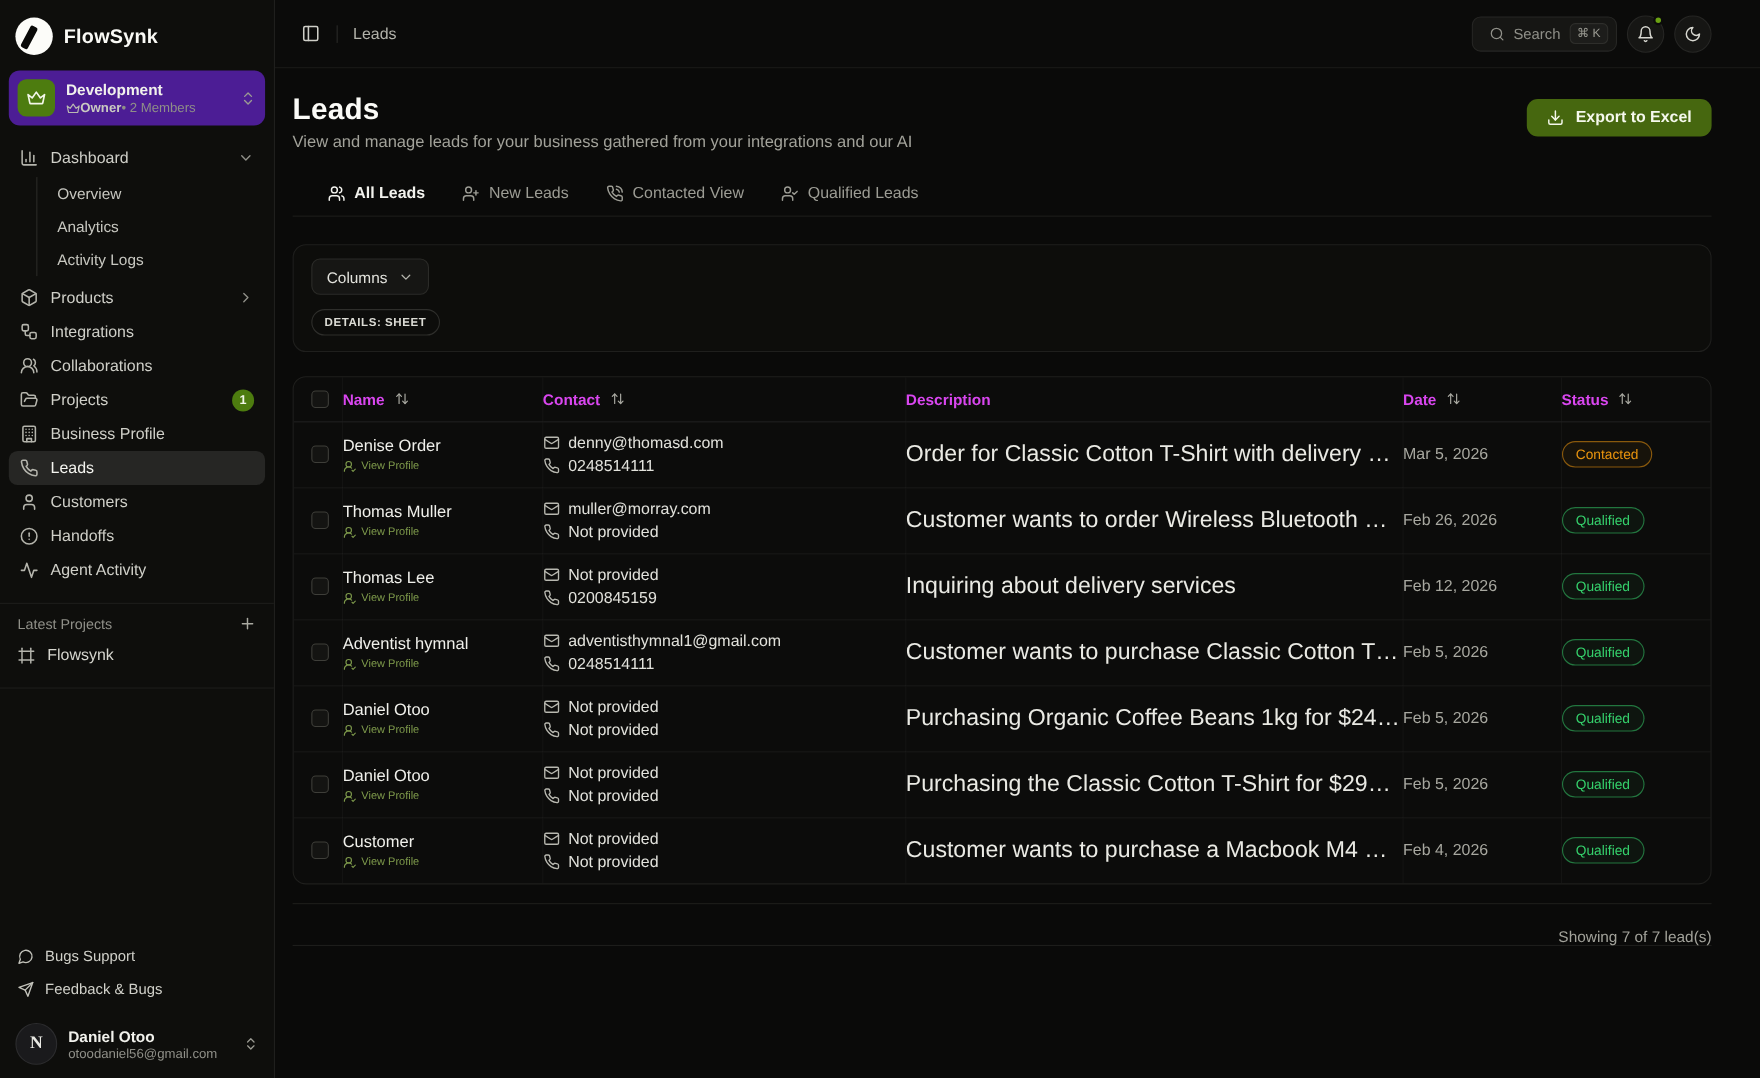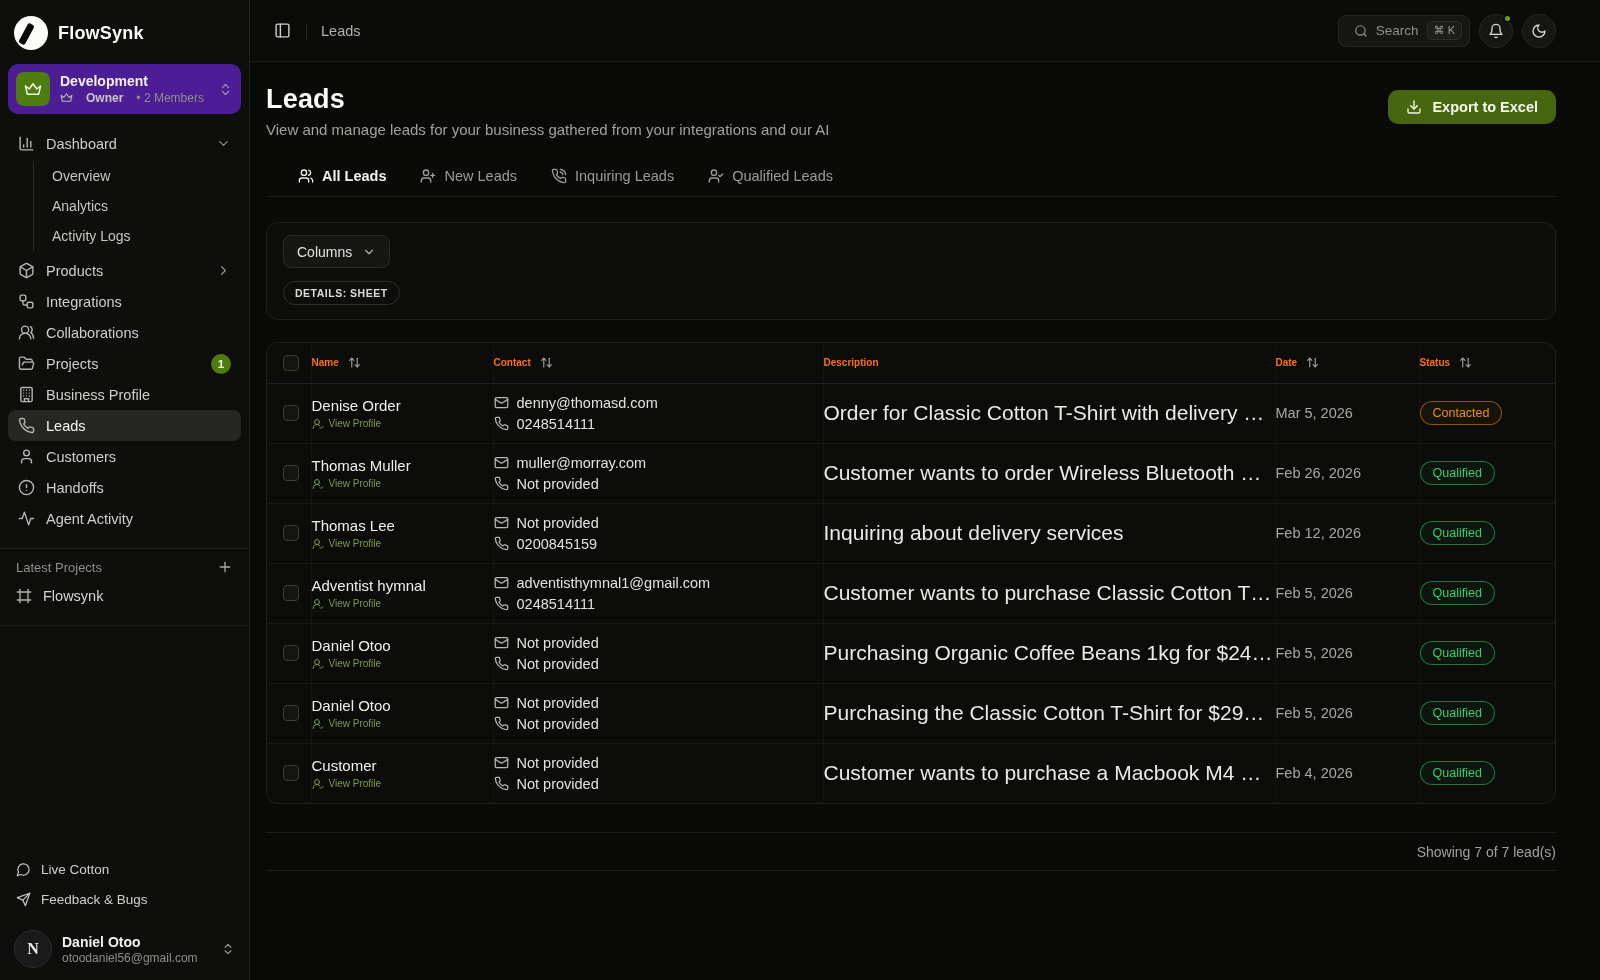--- a/index.html
+++ b/index.html
@@ -20,21 +20,21 @@
   .brand-row { display:flex; align-items:center; gap:10px; padding:8px 14px 10px; }
   .brand-logo { width:34px; height:34px; border-radius:50%; background:#fcfcf9; position:relative; overflow:hidden; flex:none; }
   .brand-logo::after { content:""; position:absolute; left:9px; top:7px; width:7px; height:22px; background:#0a0a09; border-radius:2px; transform:rotate(28deg); }
   .brand-name { font-size:18px; font-weight:700; color:#fafaf6; letter-spacing:.2px; }
 
   .ws-card { margin:4px 8px 0; background:#4c1d95; border-radius:10px; padding:8px; display:flex; align-items:center; gap:10px; cursor:pointer; }
   .ws-icon { width:34px; height:34px; border-radius:8px; background:#4d7c0f; display:flex; align-items:center; justify-content:center; color:#f3f7e8; }
   .ws-icon .ic { width:18px; height:18px; }
   .ws-meta { flex:1; min-width:0; }
   .ws-name { font-size:14px; font-weight:600; color:#f1f1ec; }
-  .ws-sub { display:flex; gap:13px; margin-top:2px; font-size:12px; color:#8f8f88; }
+  .ws-sub { display:flex; align-items:center; gap:0; margin-top:2px; font-size:12px; color:#8f8f88; }
   .ws-sub .ic { width:13px; height:13px; color:#b9b9b1; }
   .ws-role { font-weight:700; color:#c9c9c1; }
   .ws-chevrons { width:15px; height:15px; color:#9a9a92; }
 
   .nav { margin-top:14px; padding:0 8px; }
   .nav-item { display:flex; align-items:center; gap:11px; height:31px; padding:0 10px; border-radius:8px;
     font-size:14.5px; color:#cfcfc8; cursor:pointer; }
   .nav-item .n-ic { width:17px; height:17px; color:#b4b4ac; }
   .nav-item.active { background:#262624; color:#f4f4ef; }
   .nav-item .spacer { flex:1; }
@@ -106,42 +106,42 @@
     border:1px solid #2b2b28; border-radius:8px; color:#e2e2dc; font-size:14px; cursor:pointer; font-family:inherit; }
   .columns-btn .ic { width:14px; height:14px; color:#b4b4ac; }
   .details-pill { display:inline-flex; align-items:center; margin-top:13px; border:1px solid #2e2e2b; border-radius:999px;
     padding:5px 11px; font-size:10.5px; font-weight:700; letter-spacing:.5px; color:#dcdcd5; }
 
   
   .table-card { margin-top:22px; border:1px solid #1f1f1d; border-radius:12px; background:#0c0c0b; overflow:hidden; }
   table { width:100%; border-collapse:collapse; table-layout:fixed; }
   col.c-check { width:44px; } col.c-name { width:182px; } col.c-contact { width:330px; }
   col.c-desc { width:452px; } col.c-date { width:144px; } col.c-status { width:138px; }
-  thead th { height:40px; text-align:left; font-size:10px; font-weight:600; color:#f97316;
+  thead th { height:40px; text-align:left; font-size:14px; font-weight:600; color:#d946ef;
     border-bottom:1px solid #202020; border-right:1px solid rgba(255,255,255,0.035); }
   thead th:last-child, tbody td:last-child { border-right:none; }
   tbody td { height:60px; border-bottom:1px solid rgba(255,255,255,0.05); border-right:1px solid rgba(255,255,255,0.035); vertical-align:middle; }
   tbody tr:last-child td { border-bottom:none; }
   .th-inner { display:flex; align-items:center; gap:9px; }
   .sort-ic { width:13px; height:13px; color:#a8a8a0; cursor:pointer; }
   .checkbox { display:block; width:16px; height:16px; margin-left:16px; border-radius:4px; border:1px solid #3e3e39; background:#141412; cursor:pointer; }
   .lead-name { font-size:15px; font-weight:500; color:#f0f0eb; }
   .view-profile { display:flex; align-items:center; gap:5px; margin-top:4px; font-size:10px; color:#7e9a4b; cursor:pointer; }
   .view-profile .ic { width:12px; height:12px; }
   .contact-line { display:flex; align-items:center; gap:8px; font-size:14.5px; color:#e2e2dc; }
   .contact-line + .contact-line { margin-top:5px; }
   .contact-line .ic { width:15px; height:15px; color:#b8b8b0; }
   .desc-text { font-size:21px; color:#eaeae4; white-space:nowrap; overflow:hidden; }
   .date-text { font-size:14.5px; color:#a8a8a0; }
   .status-pill { display:inline-flex; align-items:center; font-size:12.5px; font-weight:500; border-radius:999px; padding:4px 12px; border:1px solid; }
   .status-qualified { color:#35d16c; border-color:rgba(52,199,103,.55); background:rgba(52,199,103,.05); }
   .status-contacted { color:#e9940e; border-color:rgba(233,148,14,.55); background:rgba(233,148,14,.05); }
 
-  .pager-bar { margin-top:28px; height:39px; border-top:1px solid #1d1d1b; border-bottom:1px solid #1d1d1b;
-    display:flex; align-items:center; justify-content:flex-end; }
+  .pager-bar { margin-top:17px; height:39px; border-top:1px solid #1d1d1b; border-bottom:1px solid #1d1d1b;
+    display:flex; align-items:flex-end; justify-content:flex-end; }
   .pager-text { font-size:14px; color:#a2a29a; }
 </style>
 </head>
 <body>
 
 <aside class="sidebar">
   <div class="brand-row">
     <span class="brand-logo"></span>
     <span class="brand-name">FlowSynk</span>
   </div>
@@ -356,21 +356,21 @@
 
   <div class="side-flex"></div>
 
   <div class="side-links" id="side-links">
       <div class="side-link">
         <span class="ic n-ic">
           <svg viewBox="0 0 24 24" fill="none" stroke="currentColor" stroke-width="2" stroke-linecap="round" stroke-linejoin="round">
             <path d="M7.9 20A9 9 0 1 0 4 16.1L2 22Z"></path>
           </svg>
         </span>
-        <span>Live Cotton</span>
+        <span>Bugs Support</span>
       </div>
       <div class="side-link">
         <span class="ic n-ic">
           <svg viewBox="0 0 24 24" fill="none" stroke="currentColor" stroke-width="2" stroke-linecap="round" stroke-linejoin="round">
             <path d="m22 2-7 20-4-9-9-4Z"></path>
             <path d="M22 2 11 13"></path>
           </svg>
         </span>
         <span>Feedback &amp; Bugs</span>
       </div>
@@ -475,21 +475,21 @@
           <span>New Leads</span>
         </div>
         <div class="tab">
           <span class="ic">
             <svg viewBox="0 0 24 24" fill="none" stroke="currentColor" stroke-width="2" stroke-linecap="round" stroke-linejoin="round">
               <path d="M22 16.92v3a2 2 0 0 1-2.18 2 19.79 19.79 0 0 1-8.63-3.07 19.5 19.5 0 0 1-6-6 19.79 19.79 0 0 1-3.07-8.67A2 2 0 0 1 4.11 2h3a2 2 0 0 1 2 1.72c.12.96.36 1.9.7 2.81a2 2 0 0 1-.45 2.11L8.09 9.91a16 16 0 0 0 6 6l1.27-1.27a2 2 0 0 1 2.11-.45c.91.34 1.85.58 2.81.7A2 2 0 0 1 22 16.92z"></path>
               <path d="M14.05 2a9 9 0 0 1 8 7.94"></path>
               <path d="M14.05 6A5 5 0 0 1 18 10"></path>
             </svg>
           </span>
-          <span>Inquiring Leads</span>
+          <span>Contacted View</span>
         </div>
         <div class="tab">
           <span class="ic">
             <svg viewBox="0 0 24 24" fill="none" stroke="currentColor" stroke-width="2" stroke-linecap="round" stroke-linejoin="round">
               <path d="M16 21v-2a4 4 0 0 0-4-4H6a4 4 0 0 0-4 4v2"></path>
               <circle cx="9" cy="7" r="4"></circle>
               <path d="m16 11 2 2 4-4"></path>
             </svg>
           </span>
           <span>Qualified Leads</span>

